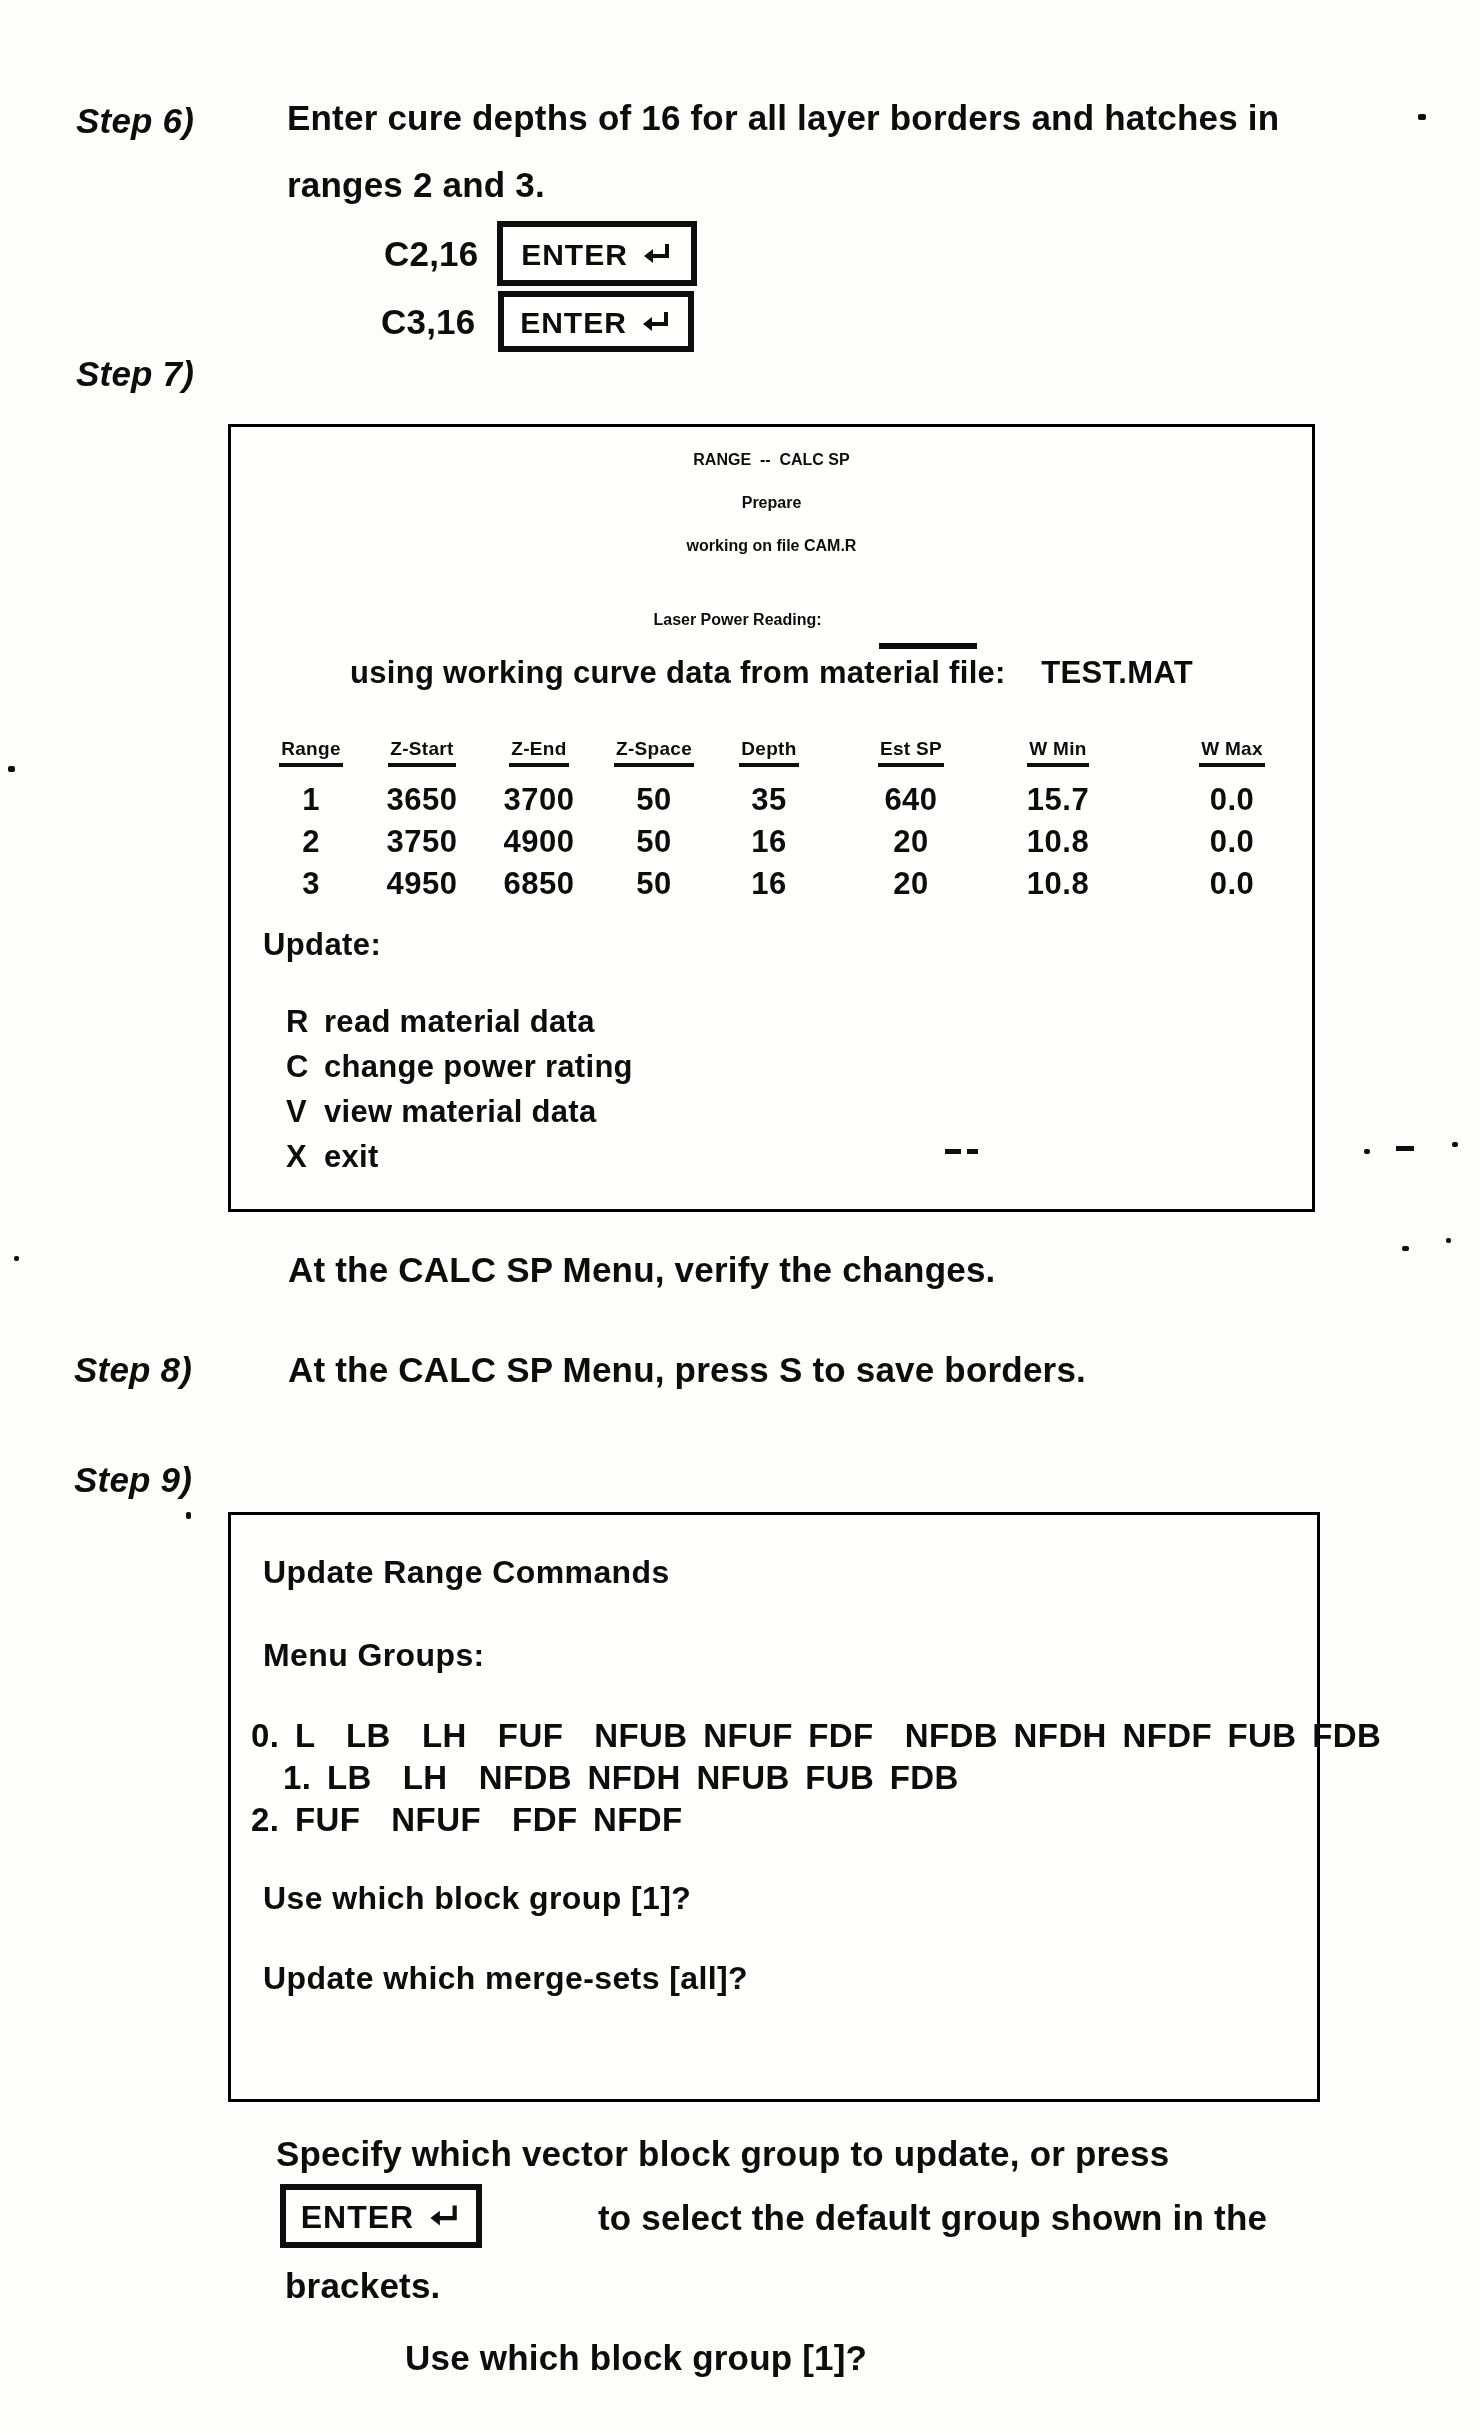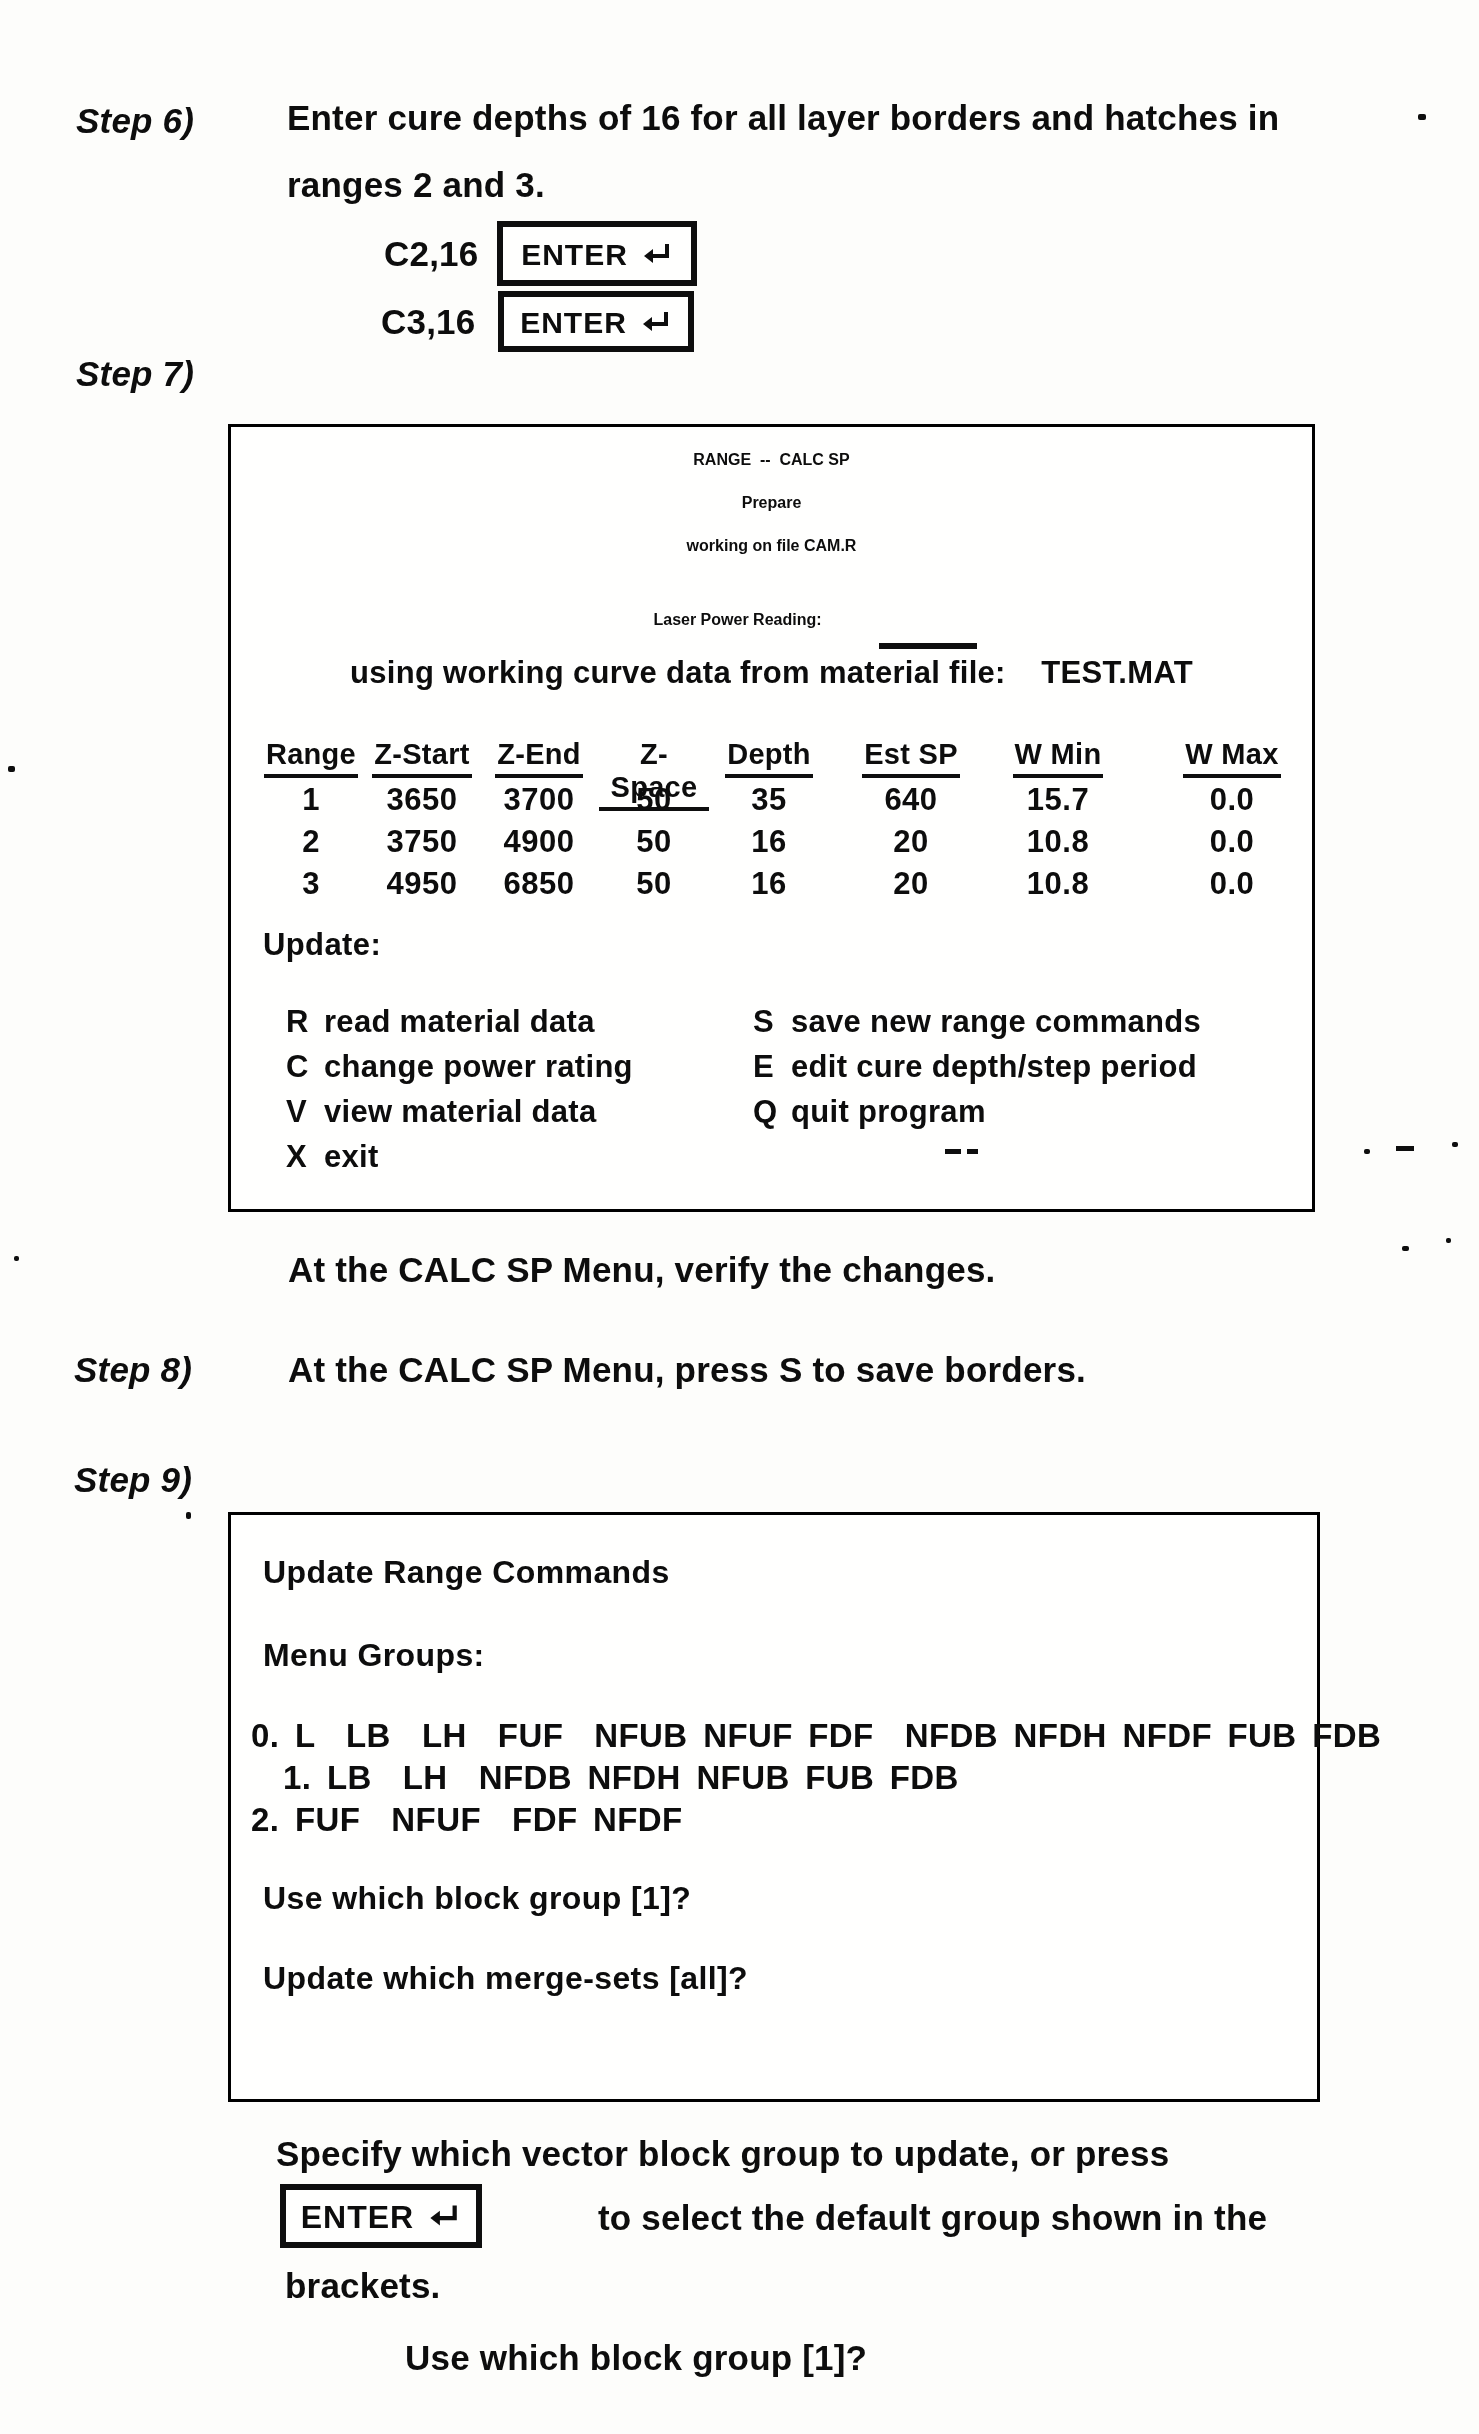--- a/index.html
+++ b/index.html
@@ -19,21 +19,21 @@
   .screen{position:absolute;border:3px solid #000000;background:#fffffe;box-sizing:border-box;}
 
   .enter{position:absolute;border:6px solid #0e0e0e;background:#fffffe;box-sizing:border-box;
          display:flex;align-items:center;justify-content:center;gap:9px;}
   .enter .lbl{font-size:30px;letter-spacing:1px;line-height:1;padding-top:2px;}
   .enter svg{display:block;}
 
   
   .sp-table{position:absolute;left:26px;top:311px;display:grid;
             grid-template-columns:108px 114px 120px 110px 120px 164px 130px 218px;}
-  .th{text-align:center;height:42px;font-size:29px;letter-spacing:0.3px;}
+  .th{text-align:center;height:42px;font-size:19px;letter-spacing:0.3px;}
   .th span{display:inline-block;border-bottom:4px solid #0e0e0e;padding:0 2px 3px 2px;}
   .td{text-align:center;height:42px;line-height:40px;font-size:31px;letter-spacing:0.5px;}
 
   .menu-col{position:absolute;}
   .mi{height:45px;line-height:45px;font-size:31px;letter-spacing:0.3px;white-space:nowrap;}
   .mi .k{display:inline-block;width:38px;}
 
   .groups-line{font-size:33px;line-height:42px;word-spacing:6px;letter-spacing:0.4px;white-space:pre;}
 
   .ink{position:absolute;background:#0e0e0e;}
@@ -121,25 +121,20 @@
 
     <div class="abs t31" style="left:32px;top:498px;">Update:</div>
 
     <div class="menu-col" style="left:55px;top:572px;">
       <div class="mi"><span class="k">R</span><span>read material data</span></div>
       <div class="mi"><span class="k">C</span><span>change power rating</span></div>
       <div class="mi"><span class="k">V</span><span>view material data</span></div>
       <div class="mi"><span class="k">X</span><span>exit</span></div>
     </div>
 
-    <div class="menu-col" style="left:522px;top:572px;">
-      <div class="mi"><span class="k">S</span><span>save new range commands</span></div>
-      <div class="mi"><span class="k">E</span><span>edit cure depth/step period</span></div>
-      <div class="mi"><span class="k">Q</span><span>quit program</span></div>
-    </div>
 
     <div class="ink" style="left:714px;top:722px;width:16px;height:5px;"></div>
     <div class="ink" style="left:736px;top:722px;width:11px;height:5px;"></div>
   </div>
 
   <div class="abs t35" style="left:288px;top:1248px;">At the CALC SP Menu, verify the changes.</div>
 
   <div class="abs it t35" style="left:74px;top:1348px;">Step 8)</div>
   <div class="abs t35" style="left:288px;top:1348px;">At the CALC SP Menu, press S to save borders.</div>
 

